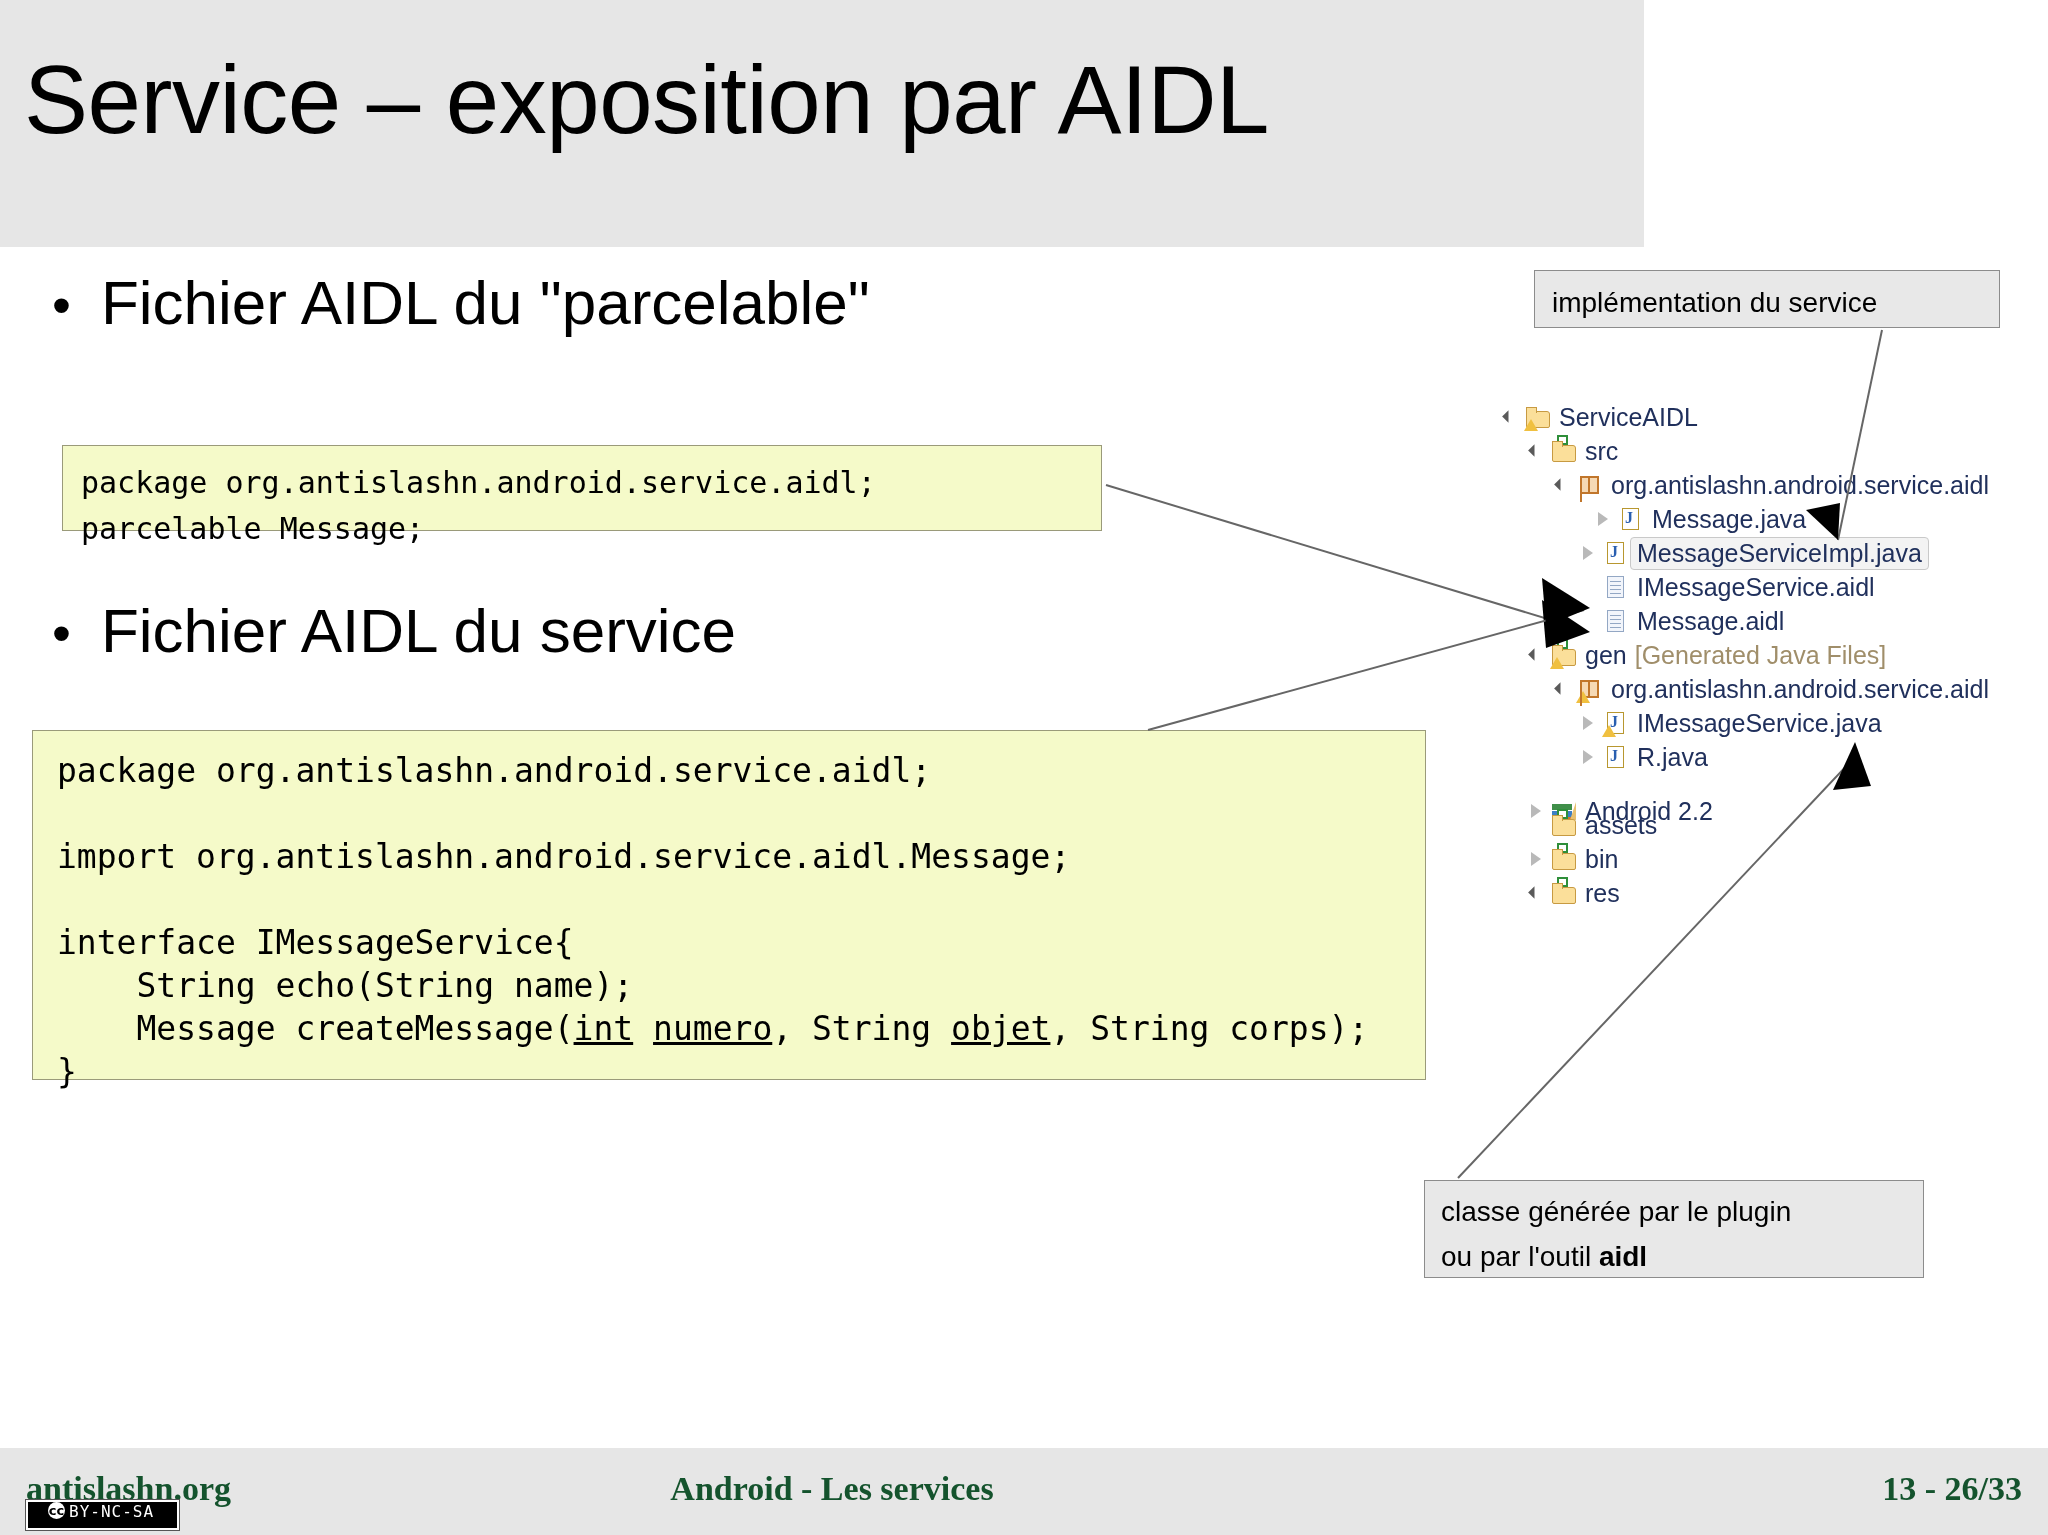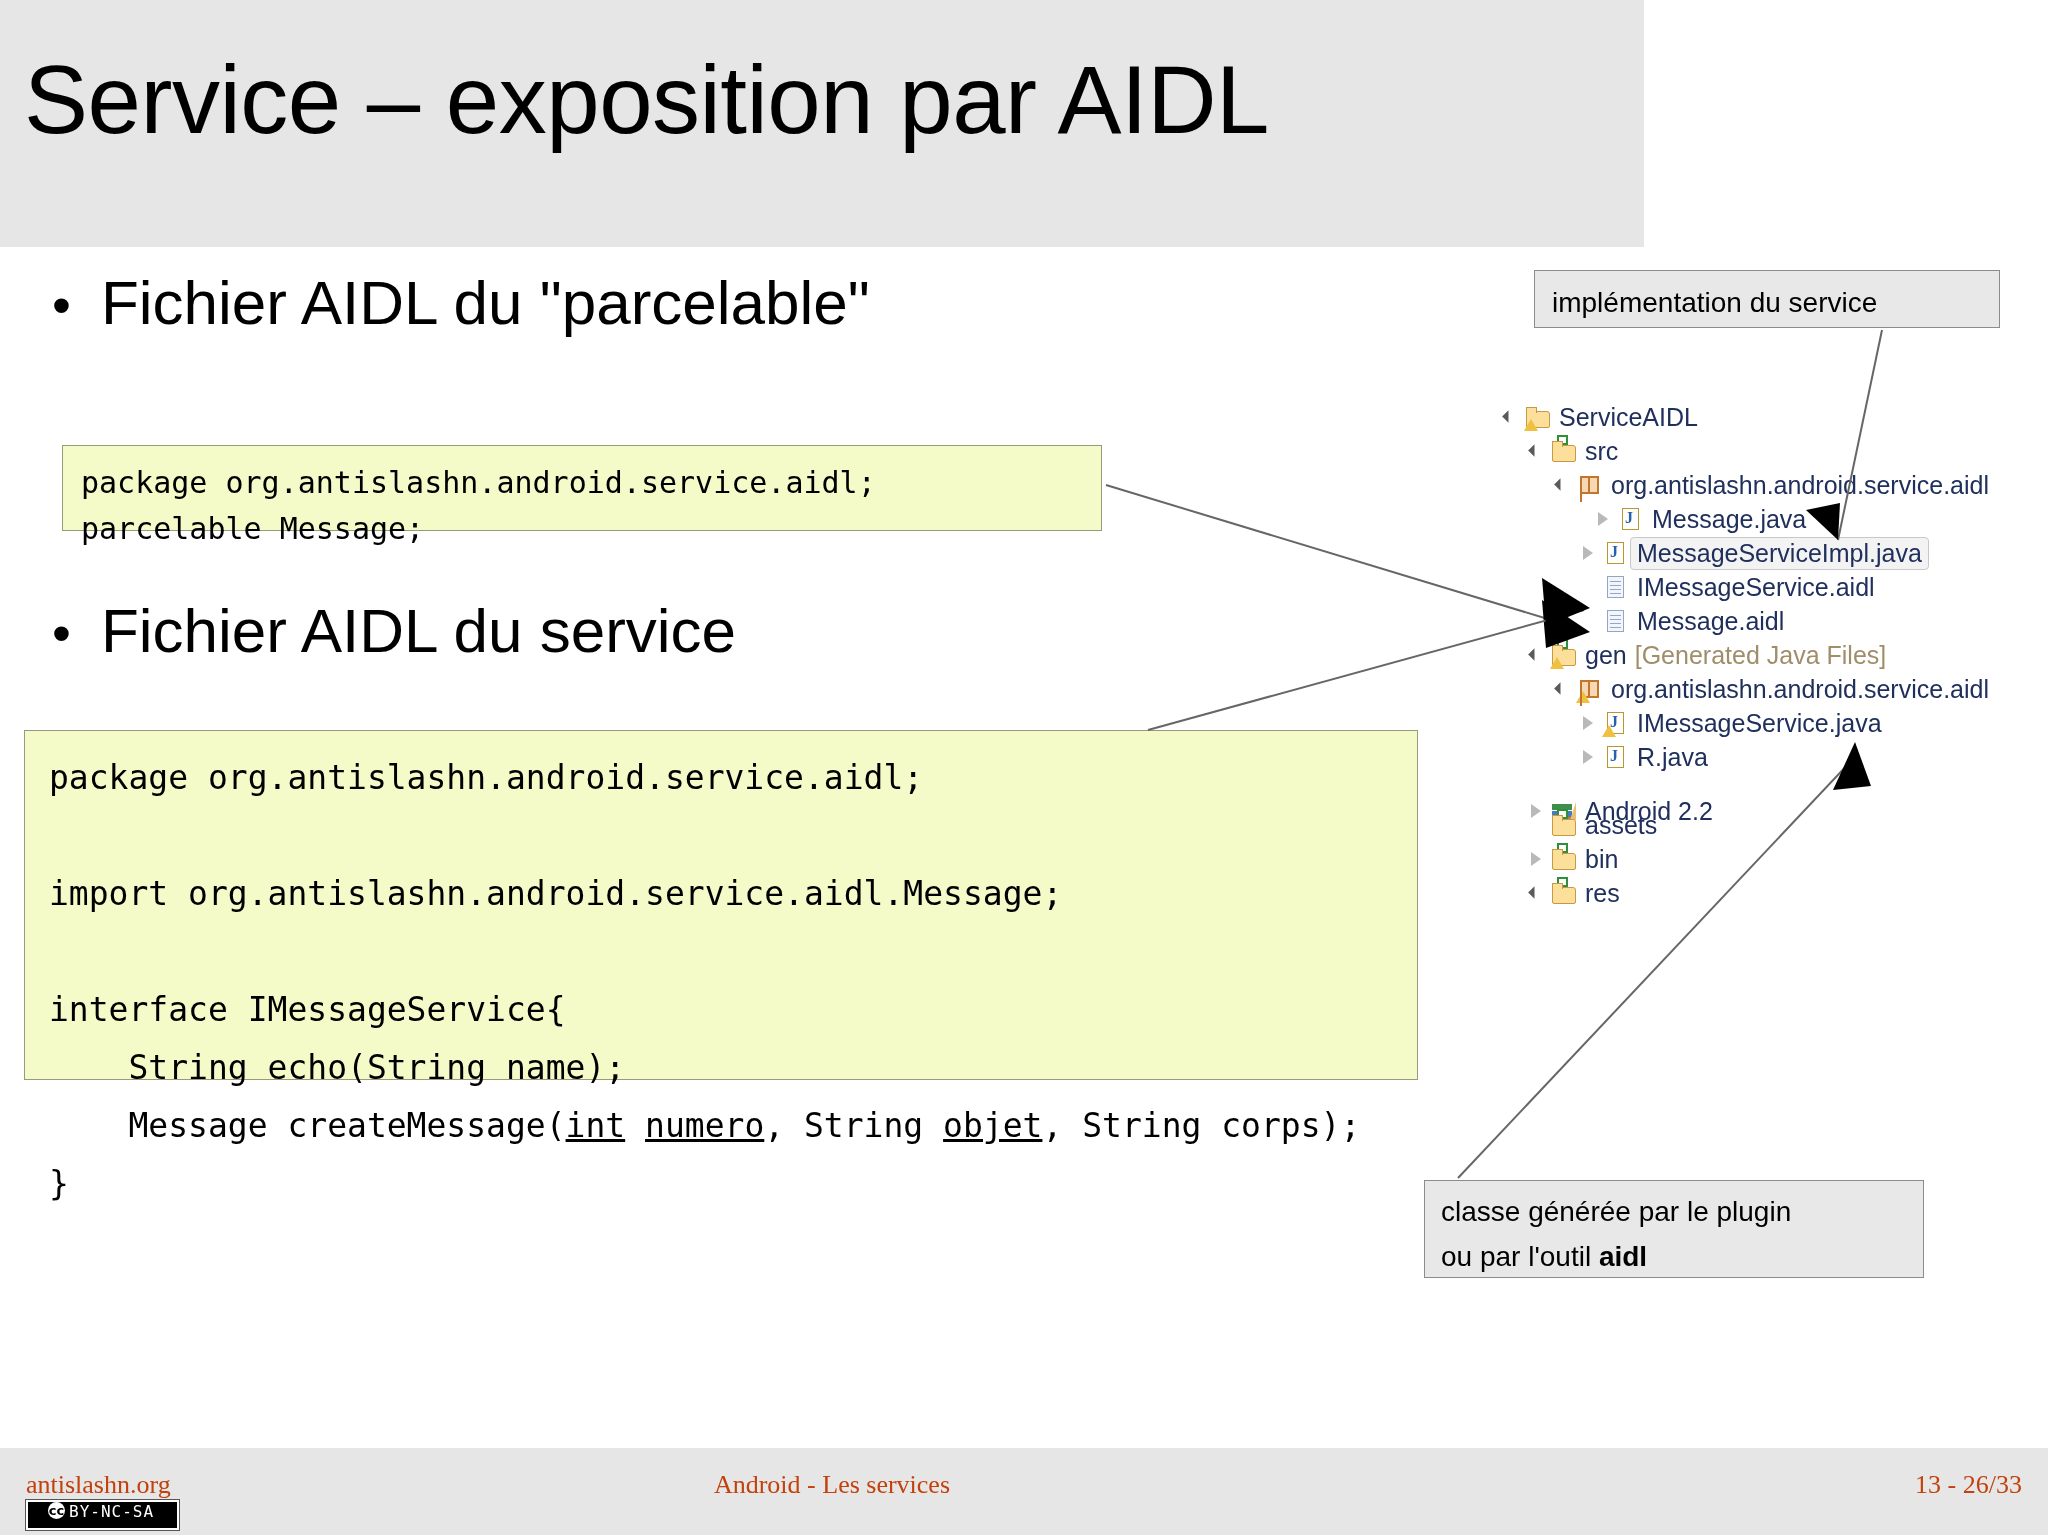--- a/index.html
+++ b/index.html
@@ -65,25 +65,25 @@
     white-space: pre;
   }
   #code-box-1 {
     left: 62px; top: 445px;
     width: 1040px; height: 86px;
     padding: 14px 0 0 18px;
     font-size: 30px;
     line-height: 46px;
   }
   #code-box-2 {
-    left: 24px; top: 730px;
+    left: 32px; top: 730px;
     width: 1394px; height: 350px;
     padding: 18px 0 0 24px;
     font-size: 33px;
-    line-height: 58px;
+    line-height: 43px;
   }
   .u { text-decoration: underline; }
 
   
   .callout {
     position: absolute;
     background: #e8e8e8;
     border: 1px solid #8c8c8c;
     box-sizing: border-box;
     color: #000;
@@ -294,23 +294,24 @@
   
   #footer-band {
     position: absolute;
     left: 0; top: 1448px;
     width: 2048px; height: 87px;
     background: #e6e6e6;
   }
   .footer-text {
     position: absolute;
     font-family: "Liberation Serif", serif;
-    font-size: 26px;
-    color: #c2410c;
+    font-size: 34px;
+    color: #14532d;
     white-space: nowrap;
+    font-weight: bold;
   }
   #footer-left   { left: 26px;  top: 1470px; }
   #footer-center { left: 0; top: 1470px; width: 1664px; text-align: center; }
   #footer-right  { right: 26px; top: 1470px; }
   #cc-badge {
     position: absolute;
     left: 26px; top: 1500px;
     height: 26px;
     display: flex;
     background: #000;

